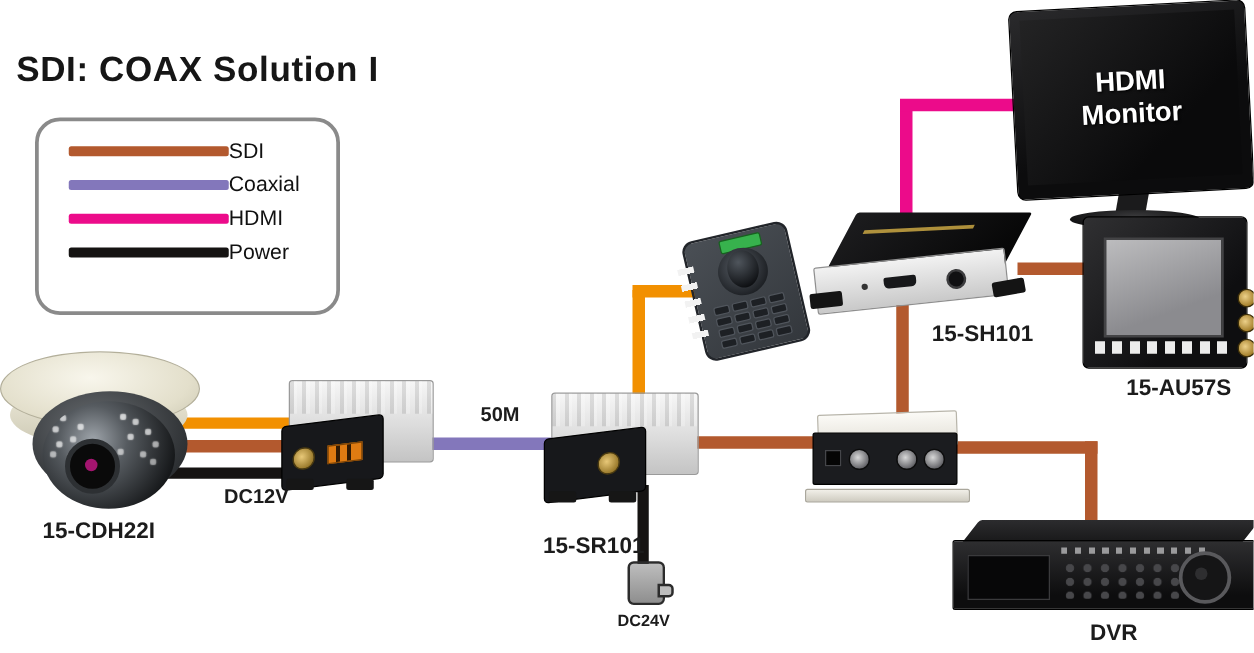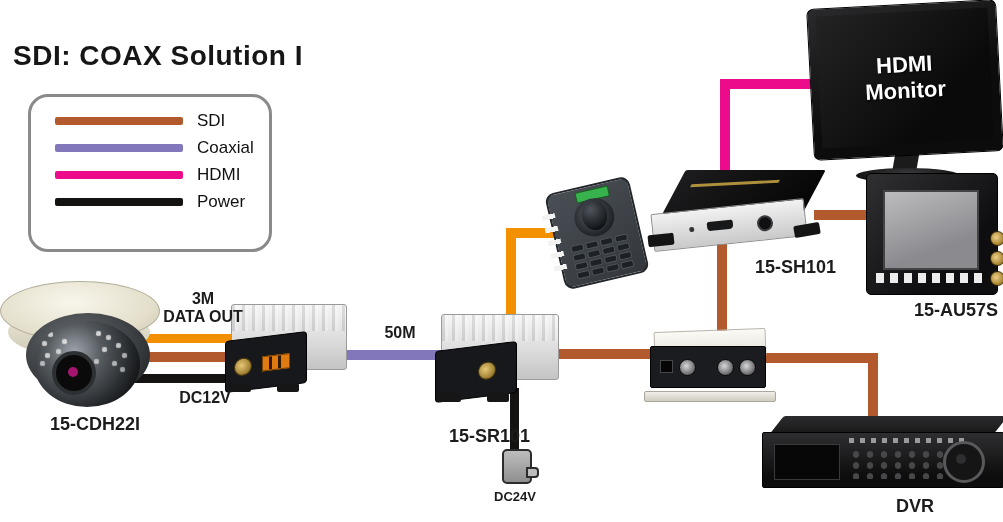--- a/index.html
+++ b/index.html
@@ -1,30 +1,30 @@
 <!DOCTYPE html>
 <html><head>
 <meta charset="utf-8">
 <style>
   html,body{margin:0;padding:0;background:#fff;}
   .canvas{position:relative;width:1003px;height:522px;background:#fff;overflow:hidden;
           font-family:"Liberation Sans",sans-serif;color:#1a1a1a;}
 
   
   .title{position:absolute;left:13px;top:40px;font-size:28px;font-weight:bold;letter-spacing:.5px;color:#161616;}
-  .devlabel{position:absolute;font-size:18px;font-weight:bold;color:#1c1c1c;text-align:right;z-index:6;}
+  .devlabel{position:absolute;font-size:18px;font-weight:bold;color:#1c1c1c;text-align:center;z-index:6;}
   .note{position:absolute;font-size:16px;font-weight:bold;color:#1c1c1c;text-align:center;line-height:18px;z-index:6;}
   .note-sm{font-size:13px;}
 
   
   .legend{position:absolute;left:28px;top:94px;width:244px;height:158px;border:3px solid #8a8a8a;
           border-radius:20px;background:#fff;box-sizing:border-box;padding:10px 0 0 24px;z-index:5;}
   .legend-row{display:flex;align-items:center;height:27px;}
   .legend-line{width:128px;height:8px;border-radius:2px;background:#999;flex:0 0 auto;}
-  .legend-label{margin-left:14px;font-size:17px;color:#111;}
+  .legend-label{font-size:17px;color:#111;}
 
   
   .cable{position:absolute;z-index:1;}
 
   
   .camera{position:absolute;left:0px;top:281px;width:162px;height:124px;z-index:2;}
   .cam-lid{position:absolute;left:0;top:0;width:158px;height:58px;border-radius:50%;
            background:radial-gradient(ellipse at 45% 35%,#f8f6ec,#e3dfcb 65%,#c7c3ad);
            border:1px solid #b3af9a;}
   .cam-body{position:absolute;left:8px;top:26px;width:142px;height:50px;border-radius:50%;
@@ -293,24 +293,20 @@
       <div class="dvr-jog">
           <i></i>
         </div>
     </div>
   </div>
 
   <div class="plug">
     <div class="plug-pin"></div>
   </div>
 
-  <div class="note" style="left:150px;top:290px;width:106px">
-    <div>3M</div>
-    <div>DATA OUT</div>
-  </div>
   <div class="note" style="left:160px;top:389px;width:90px">DC12V</div>
   <div class="note" style="left:368px;top:324px;width:64px">50M</div>
   <div class="note note-sm" style="left:484px;top:488px;width:62px">DC24V</div>
 
   <div class="devlabel" style="left:18px;top:414px;width:122px">15-CDH22I</div>
   <div class="devlabel" style="left:420px;top:426px;width:110px">15-SR101</div>
   <div class="devlabel" style="left:736px;top:257px;width:100px">15-SH101</div>
   <div class="devlabel" style="left:888px;top:300px;width:110px">15-AU57S</div>
   <div class="devlabel" style="left:848px;top:496px;width:86px">DVR</div>
 

